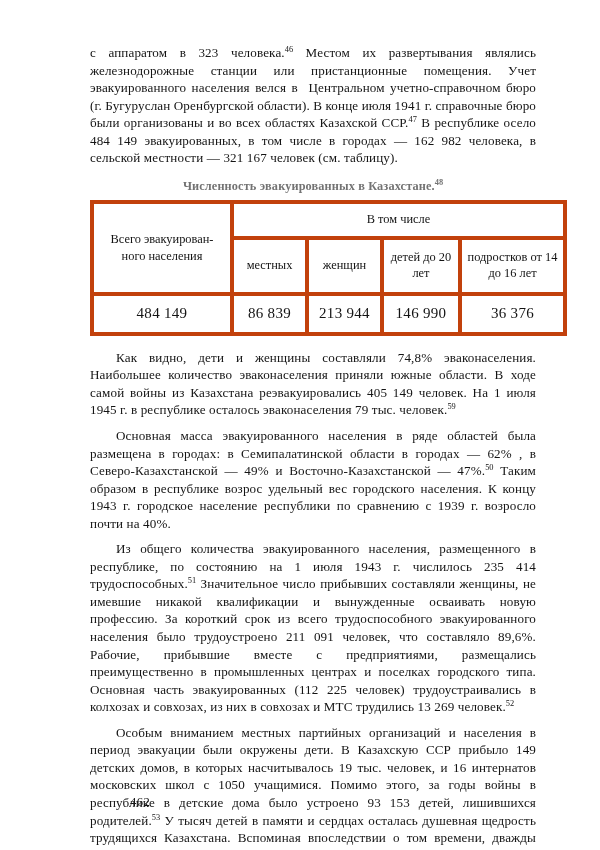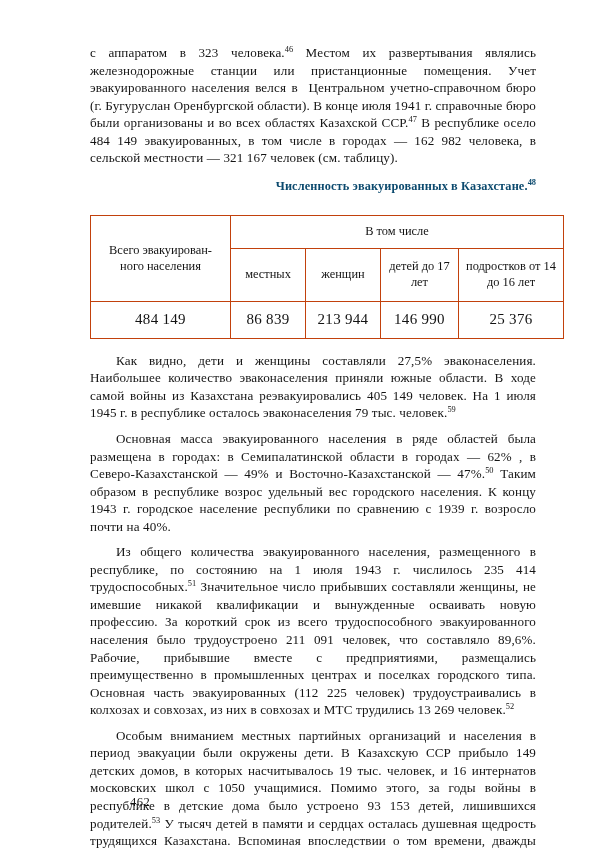--- a/index.html
+++ b/index.html
@@ -62,37 +62,37 @@
   }
   .table-number {
     text-align: right;
     font-style: italic;
     font-size: 12.4px;
     margin: 0 2px 7px 0;
     letter-spacing: 0.02em;
     color: #141414;
   }
   .table-caption {
-    text-align: right;
+    text-align: center;
     font-weight: bold;
     font-size: 12.3px;
-    margin: 0 0 21px 0;
+    margin: 0 0 6px 0;
     letter-spacing: 0.01em;
-    color: #0c4a6e;
+    color: #737373;
   }
 
   table.data {
     border-collapse: collapse;
     width: 443px;
     margin: 0 auto 0 0;
     table-layout: fixed;
   }
   table.data th,
   table.data td {
-    border: 1px solid #c2410c;
+    border: 4px solid #c2410c;
     text-align: center;
     vertical-align: middle;
     font-weight: normal;
     font-size: 12.4px;
     line-height: 15.6px;
     padding: 3px 4px;
     color: #131313;
   }
   table.data th.hdr-total {
     padding: 7px 6px;
@@ -157,40 +157,40 @@
       <thead>
         <tr>
           <th class="hdr-total" rowspan="2">Всего эвакуирован-
 ного населения</th>
           <th class="hdr-span" colspan="4">В том числе</th>
         </tr>
         <tr>
           <th class="hdr-sub">местных</th>
           <th class="hdr-sub">женщин</th>
           <th class="hdr-sub">детей до
-17 лет</th>
+20 лет</th>
           <th class="hdr-sub">подростков
 от 14 до 16 лет</th>
         </tr>
       </thead>
       <tbody>
         <tr>
           <td class="val">484 149</td>
           <td class="val">86 839</td>
           <td class="val">213 944</td>
           <td class="val">146 990</td>
-          <td class="val">25 376</td>
+          <td class="val">36 376</td>
         </tr>
       </tbody>
     </table>
   </div>
 
   <div class="body-text after-table">
 
-    <p class="para"><span>Как видно, дети и женщины составляли 27,5% эваконаселения. Наибольшее количество эваконаселения приняли южные области. В ходе самой войны из Казахстана реэвакуировались 405 149 человек. На 1 июля 1945 г. в республике осталось эваконаселения 79 тыс. человек.</span><sup class="fn">59</sup></p>
+    <p class="para"><span>Как видно, дети и женщины составляли 74,8% эваконаселения. Наибольшее количество эваконаселения приняли южные области. В ходе самой войны из Казахстана реэвакуировались 405 149 человек. На 1 июля 1945 г. в республике осталось эваконаселения 79 тыс. человек.</span><sup class="fn">59</sup></p>
 
     <p class="para"><span>Основная масса эвакуированного населения в ряде областей была размещена в городах: в Семипалатинской области в городах — 62% , в Северо-Казахстанской — 49% и Восточно-Казахстанской — 47%.</span><sup class="fn">50</sup><span> Таким образом в республике возрос удельный вес городского населения. К концу 1943 г. городское население республики по сравнению с 1939 г. возросло почти на 40%.</span></p>
 
     <p class="para"><span>Из общего количества эвакуированного населения, размещенного в республике, по состоянию на 1 июля 1943 г. числилось 235 414 трудоспособных.</span><sup class="fn">51</sup><span> Значительное число прибывших составляли женщины, не имевшие никакой квалификации и вынужденные осваивать новую профессию. За короткий срок из всего трудоспособного эвакуированного населения было трудоустроено 211 091 человек, что составляло 89,6%. Рабочие, прибывшие вместе с предприятиями, размещались преимущественно в промышленных центрах и поселках городского типа. Основная часть эвакуированных (112 225 человек) трудоустраивались в колхозах и совхозах, из них в совхозах и МТС трудились 13 269 человек.</span><sup class="fn">52</sup></p>
 
     <p class="para"><span>Особым вниманием местных партийных организаций и населения в период эвакуации были окружены дети. В Казахскую ССР прибыло 149 детских домов, в которых насчитывалось 19 тыс. человек, и 16 интернатов московских школ с 1050 учащимися. Помимо этого, за годы войны в республике в детские дома было устроено 93 153 детей, лишившихся родителей.</span><sup class="fn">53</sup><span> У тысяч детей в памяти и сердцах осталась душевная щедрость трудящихся Казахстана. Вспоминая впоследствии о том времени, дважды Герой Советского Союза, генерал-лейтенант, летчик-космонавт СССР В.А. Шаталов говорил: «...по существу, вся моя жизнь неразрывно связана с казахстанской землей... Казахстанцы</span></p>
 
   </div>
 
   <div class="page-number">462</div>

